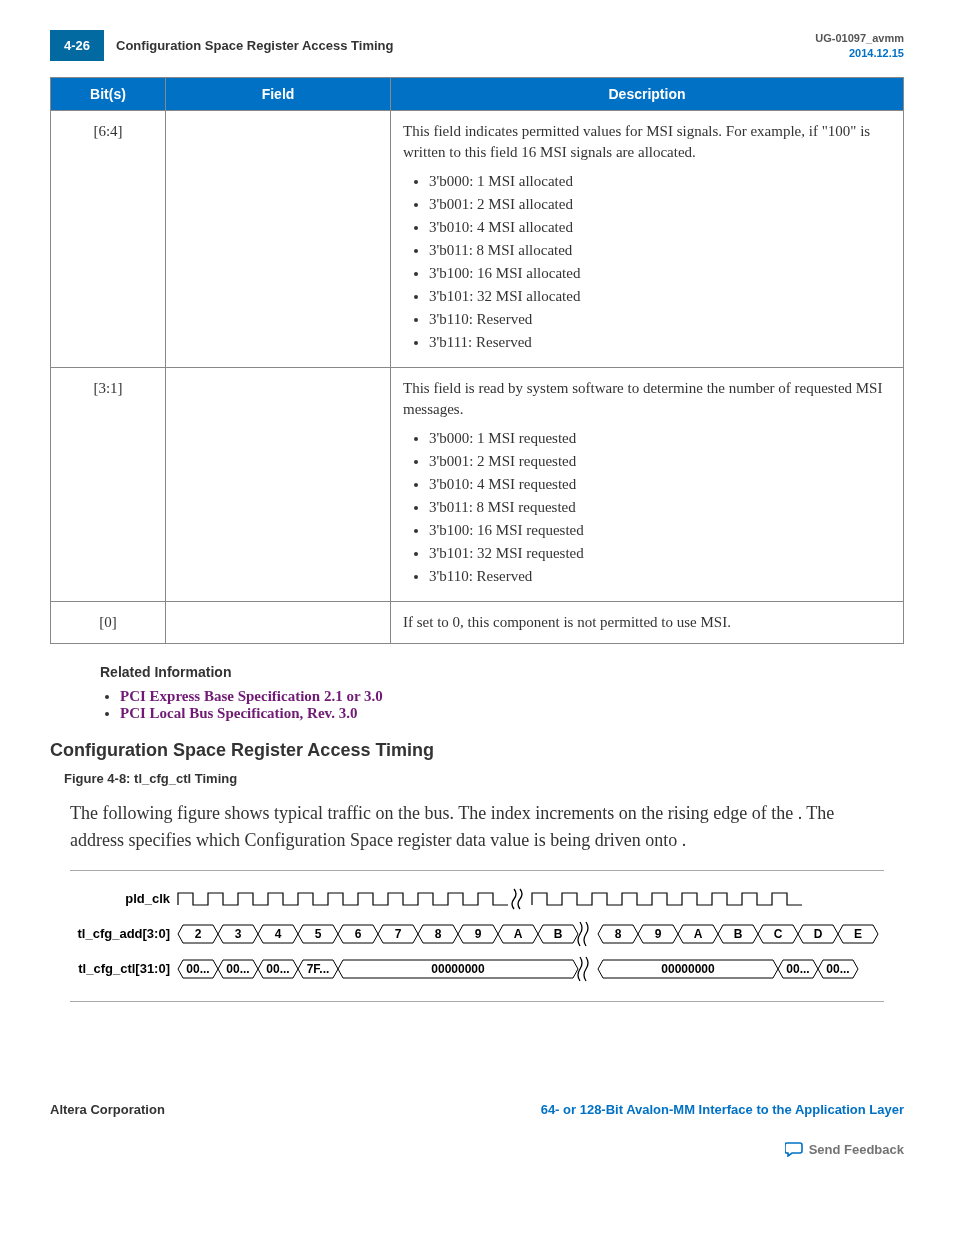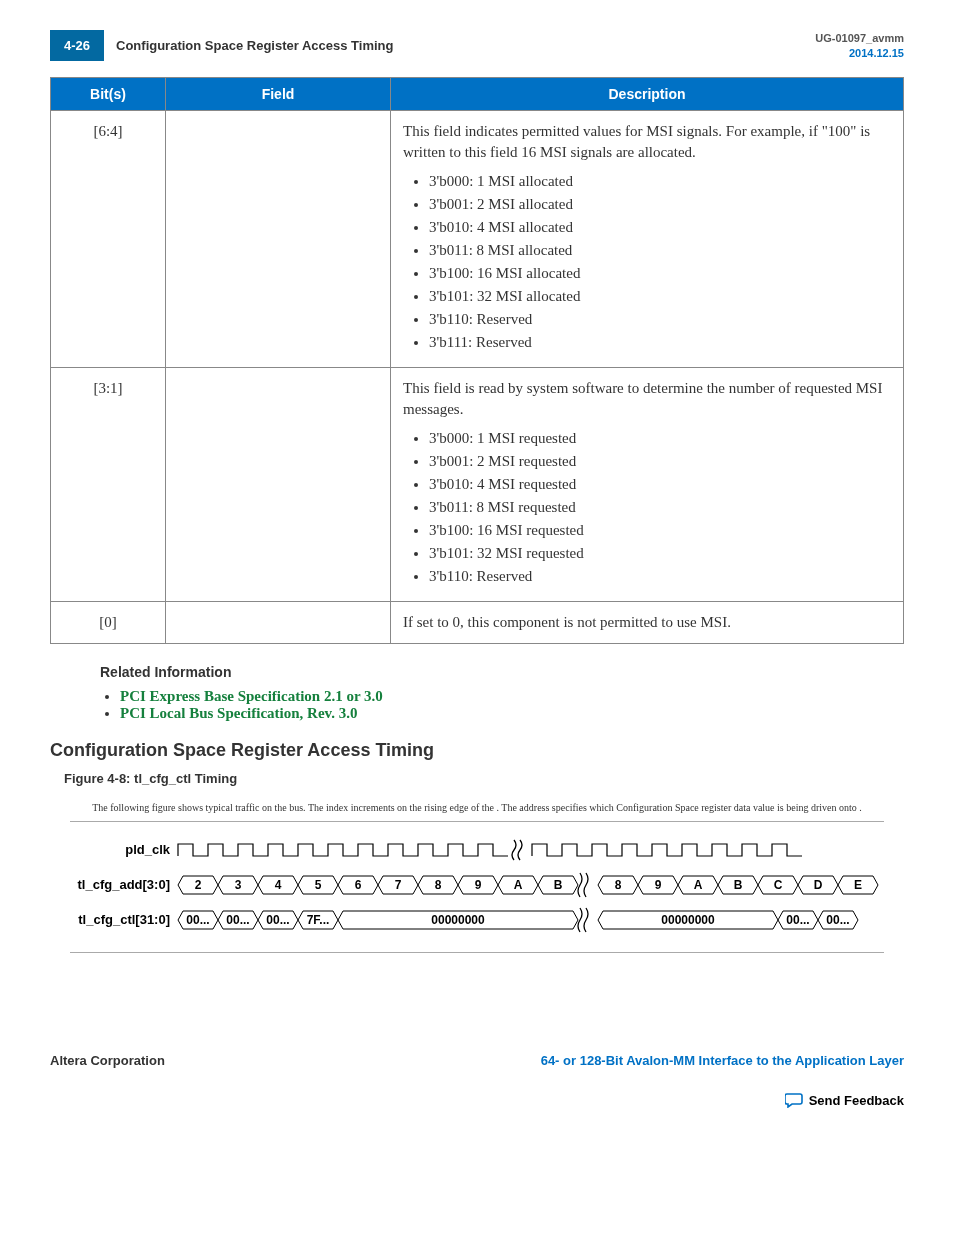--- a/index.html
+++ b/index.html
@@ -90,43 +90,42 @@
     font-family: 'Segoe UI', Arial, sans-serif;
     font-weight: bold;
     font-size: 14px;
     margin: 18px 0 8px 50px;
   }
   ul.related-links {
     margin: 4px 0 18px 50px;
     padding-left: 20px;
   }
   ul.related-links li a {
-    color: #15803d;
+    color: #701a75;
     font-weight: bold;
     text-decoration: none;
     font-size: 15px;
   }
   h2.section-heading {
     font-family: 'Segoe UI', Arial, sans-serif;
     font-weight: bold;
     font-size: 18px;
     color: #333;
     margin: 16px 0 10px 0;
   }
   .figure-caption {
     font-family: 'Segoe UI', Arial, sans-serif;
     font-weight: bold;
     font-size: 13px;
     margin: 8px 0 14px 14px;
   }
   .figure-desc {
-    font-size: 10px;
+    font-size: 18px;
     line-height: 1.5;
-    margin: 0 20px 6px 20px;
-    text-align: center;
+    margin: 0 20px 16px 20px;
   }
   .timing-diagram {
     margin: 0 20px 20px 20px;
     border-top: 1px solid #aaa;
     border-bottom: 1px solid #aaa;
     padding: 8px 0;
   }
   .footer-row {
     display: flex;
     justify-content: space-between;
@@ -141,21 +140,21 @@
     text-align: right;
   }
   .feedback-row {
     text-align: right;
     margin-top: 24px;
     font-family: 'Segoe UI', Arial, sans-serif;
     font-size: 13px;
     font-weight: bold;
   }
   .feedback-link {
-    color: #000000;
+    color: #737373;
     text-decoration: none;
   }
   .feedback-icon {
     display: inline-block;
     vertical-align: middle;
     margin-right: 4px;
   }
 </style>
 </head>
 <body>

